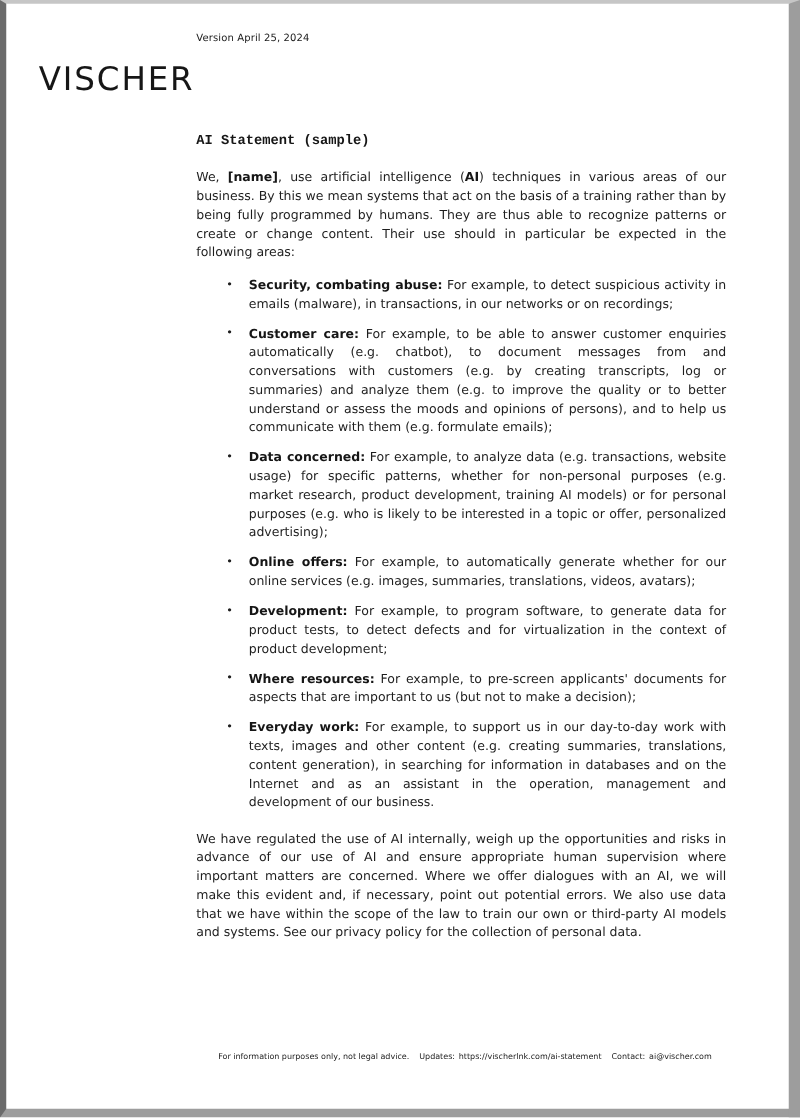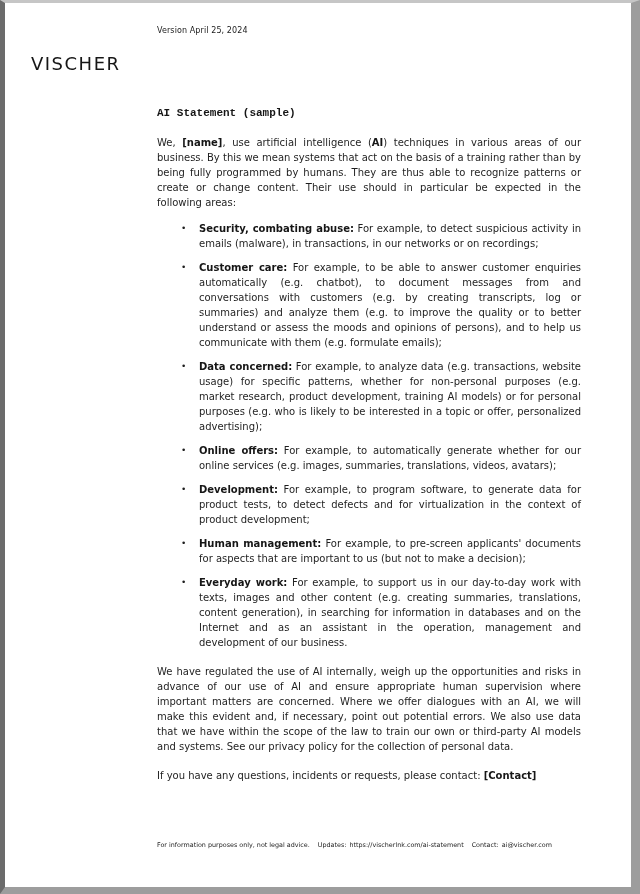--- a/index.html
+++ b/index.html
@@ -25,21 +25,21 @@
     left: 152px;
     top: 23px;
     font-size: 8px;
     color: #1a1a1a;
     letter-spacing: 0.1px;
   }
   .logo {
     position: absolute;
     left: 26px;
     top: 46px;
-    font-size: 18px;
+    font-size: 26px;
     line-height: 30px;
     letter-spacing: 1.5px;
     color: #161616;
     font-weight: normal;
   }
   .content {
     position: absolute;
     left: 152px;
     top: 103px;
     width: 424px;
@@ -85,20 +85,21 @@
     cursor: pointer;
   }
   .footer {
     position: absolute;
     left: 152px;
     top: 838px;
     width: 430px;
     font-size: 6.4px;
     color: #1c1c1c;
     white-space: nowrap;
+    text-align: center;
   }
   .footer .gap-lg { margin-left: 8px; }
   .footer .gap-sm { margin-left: 3px; }
   strong { color: #161616; }
 </style>
 </head>
 <body>
 
 <div class="page">
 
@@ -134,33 +135,32 @@
         <div class="btext"><strong>Online offers:</strong><span> For example, to automatically generate whether for our online services (e.g. images, summaries, translations, videos, avatars);</span></div>
       </div>
 
       <div class="bullet">
         <span class="dot">•</span>
         <div class="btext"><strong>Development:</strong><span> For example, to program software, to generate data for product tests, to detect defects and for virtualization in the context of product development;</span></div>
       </div>
 
       <div class="bullet">
         <span class="dot">•</span>
-        <div class="btext"><strong>Human management:</strong><span> For example, to pre-screen applicants' documents for aspects that are important to us (but not to make a decision);</span></div>
+        <div class="btext"><strong>Where resources:</strong><span> For example, to pre-screen applicants' documents for aspects that are important to us (but not to make a decision);</span></div>
       </div>
 
       <div class="bullet">
         <span class="dot">•</span>
         <div class="btext"><strong>Everyday work:</strong><span> For example, to support us in our day-to-day work with texts, images and other content (e.g. creating summaries, translations, content generation), in searching for information in databases and on the Internet and as an assistant in the operation, management and development of our business.</span></div>
       </div>
 
     </div>
 
     <p class="para"><span>We have regulated the use of AI internally, weigh up the opportunities and risks in advance of our use of AI and ensure appropriate human supervision where important matters are concerned. Where we offer dialogues with an AI, we will make this evident and, if necessary, point out potential errors. We also use data that we have within the scope of the law to train our own or third-party AI models and systems. See our </span><span class="link">privacy policy for </span><span>the collection of personal data.</span></p>
 
-    <p class="para"><span>If you have any questions, incidents or requests, please contact: </span><strong>[Contact]</strong></p>
 
   </div>
 
   <div class="footer">
     <span>For information purposes only, not legal advice.</span><span class="gap-lg">Updates:</span><span class="gap-sm">https://vischerlnk.com/ai-statement</span><span class="gap-lg">Contact:</span><span class="gap-sm">ai@vischer.com</span>
   </div>
 
 </div>
 
 </body></html>

